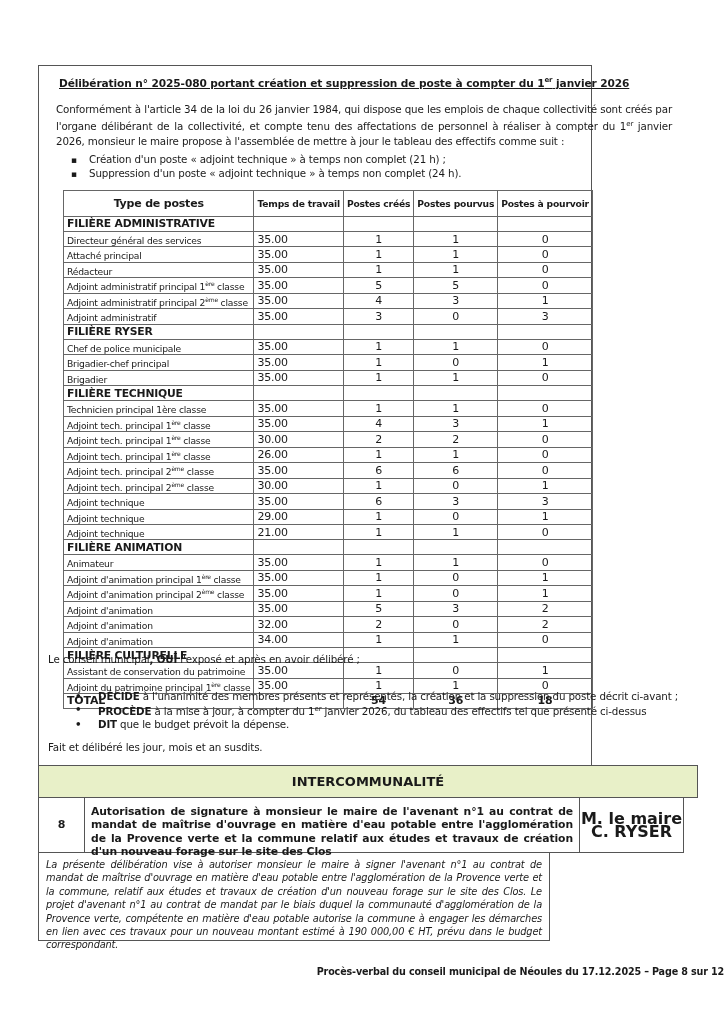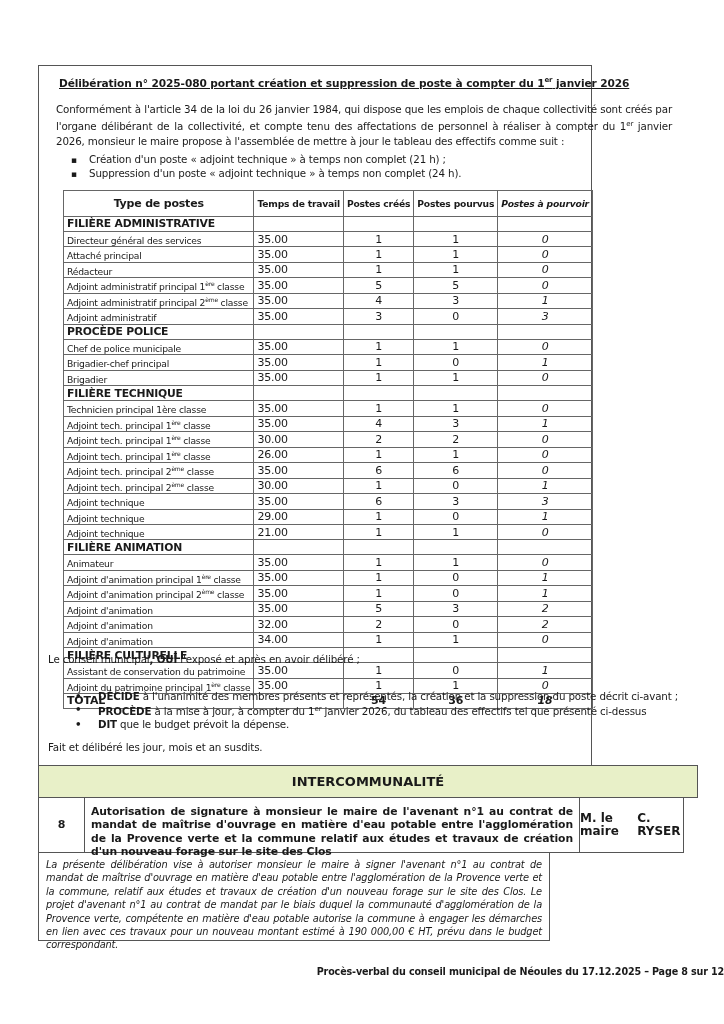--- a/index.html
+++ b/index.html
@@ -19,21 +19,21 @@
   table.effectifs { position: absolute; left: 24px; top: 124px; border-collapse: collapse;
                     font-size: 9.2px; letter-spacing: -0.2px; }
   table.effectifs td, table.effectifs th { border: 1px solid #666; padding: 0 3px; height: 12.4px;
                     line-height: 11.4px; white-space: nowrap; }
   table.effectifs th { font-weight: bold; font-size: 9.2px; height: 25px; line-height: 11px; }
   table.effectifs th.type-h { font-size: 11px; }
   .c-type { width: 225px; }
   .c-temps { width: 71px; text-align: left; font-size: 11px; }
   .c-crees { width: 82px; text-align: center; font-size: 11px; }
   .c-pourvus { width: 94px; text-align: center; font-size: 11px; }
-  .c-apourvoir { width: 96px; text-align: center; font-size: 11px; font-style: italic; }
+  .c-apourvoir { width: 96px; text-align: center; font-size: 11px; }
   tr.filiere td { font-weight: bold; font-size: 10.8px; height: 14px; }
   tr.total td { font-weight: bold; font-size: 11px; height: 14px; }
   table.effectifs sup { font-size: 6px; }
 
   .conclusion { position: absolute; left: 9px; top: 587px; font-size: 10.3px; letter-spacing: -0.15px; }
   .decisions { position: absolute; left: 20px; top: 612px; width: 610px; margin: 12px; padding: 0;
                list-style: none; font-size: 10.3px; line-height: 13px; letter-spacing: -0.15px; }
   .decisions li { position: relative; padding-left: 27px; }
   .decisions li::before { content: "\2022"; position: absolute; left: 4px; top: 0; font-weight: bold; }
   .fait { position: absolute; left: 9px; top: 675px; font-size: 10.3px; letter-spacing: -0.15px; }
@@ -41,22 +41,22 @@
   .section-band { position: absolute; left: 38px; top: 765px; width: 660px; height: 33px;
                   background: #e8f0c8; border: 1px solid #555; box-sizing: border-box;
                   text-align: center; font-weight: bold; font-size: 13px; line-height: 32px; }
   .item-row { position: absolute; left: 38px; top: 797px; width: 646px; height: 56px;
               border: 1px solid #555; border-top: none; box-sizing: border-box; display: flex; }
   .item-num { width: 45px; border-right: 1px solid #555; display: flex; align-items: center;
               justify-content: center; font-weight: bold; font-size: 11px; }
   .item-text { width: 495px; border-right: 1px solid #555; padding: 8px 6px; box-sizing: border-box;
                font-weight: bold; font-size: 10.8px; line-height: 13.3px; text-align: justify;
                letter-spacing: -0.1px; text-align-last: left; }
-  .item-rapporteur { flex: 1; display: flex; flex-direction: row; align-items: center;
-                     justify-content: center; font-weight: bold; font-size: 12px; line-height: 13px; }
+  .item-rapporteur { flex: 1; display: flex; flex-direction: column; align-items: center;
+                     justify-content: center; font-weight: bold; font-size: 16px; line-height: 13px; }
   .item-desc { position: absolute; left: 38px; top: 853px; width: 512px; height: 88px;
                border: 1px solid #555; border-top: none; box-sizing: border-box;
                padding: 5px 7px 0 7px; font-style: italic; font-size: 9.8px; line-height: 13.4px;
                text-align: justify; letter-spacing: -0.15px; }
   .footer { position: absolute; left: 0; top: 966px; width: 724px; text-align: right;
             font-size: 9.6px; font-weight: bold; letter-spacing: -0.15px; }
 </style>
 </head>
 <body>
 
@@ -124,21 +124,21 @@
           <td class="c-apourvoir">1</td>
         </tr>
         <tr>
           <td class="c-type"><span>Adjoint administratif</span><sup></sup><span></span></td>
           <td class="c-temps">35.00</td>
           <td class="c-crees">3</td>
           <td class="c-pourvus">0</td>
           <td class="c-apourvoir">3</td>
         </tr>
         <tr class="filiere">
-          <td class="c-type">PROCÈDE POLICE</td>
+          <td class="c-type">FILIÈRE RYSER</td>
           <td class="c-temps"></td>
           <td class="c-crees"></td>
           <td class="c-pourvus"></td>
           <td class="c-apourvoir"></td>
         </tr>
         <tr>
           <td class="c-type"><span>Chef de police municipale</span><sup></sup><span></span></td>
           <td class="c-temps">35.00</td>
           <td class="c-crees">1</td>
           <td class="c-pourvus">1</td>

